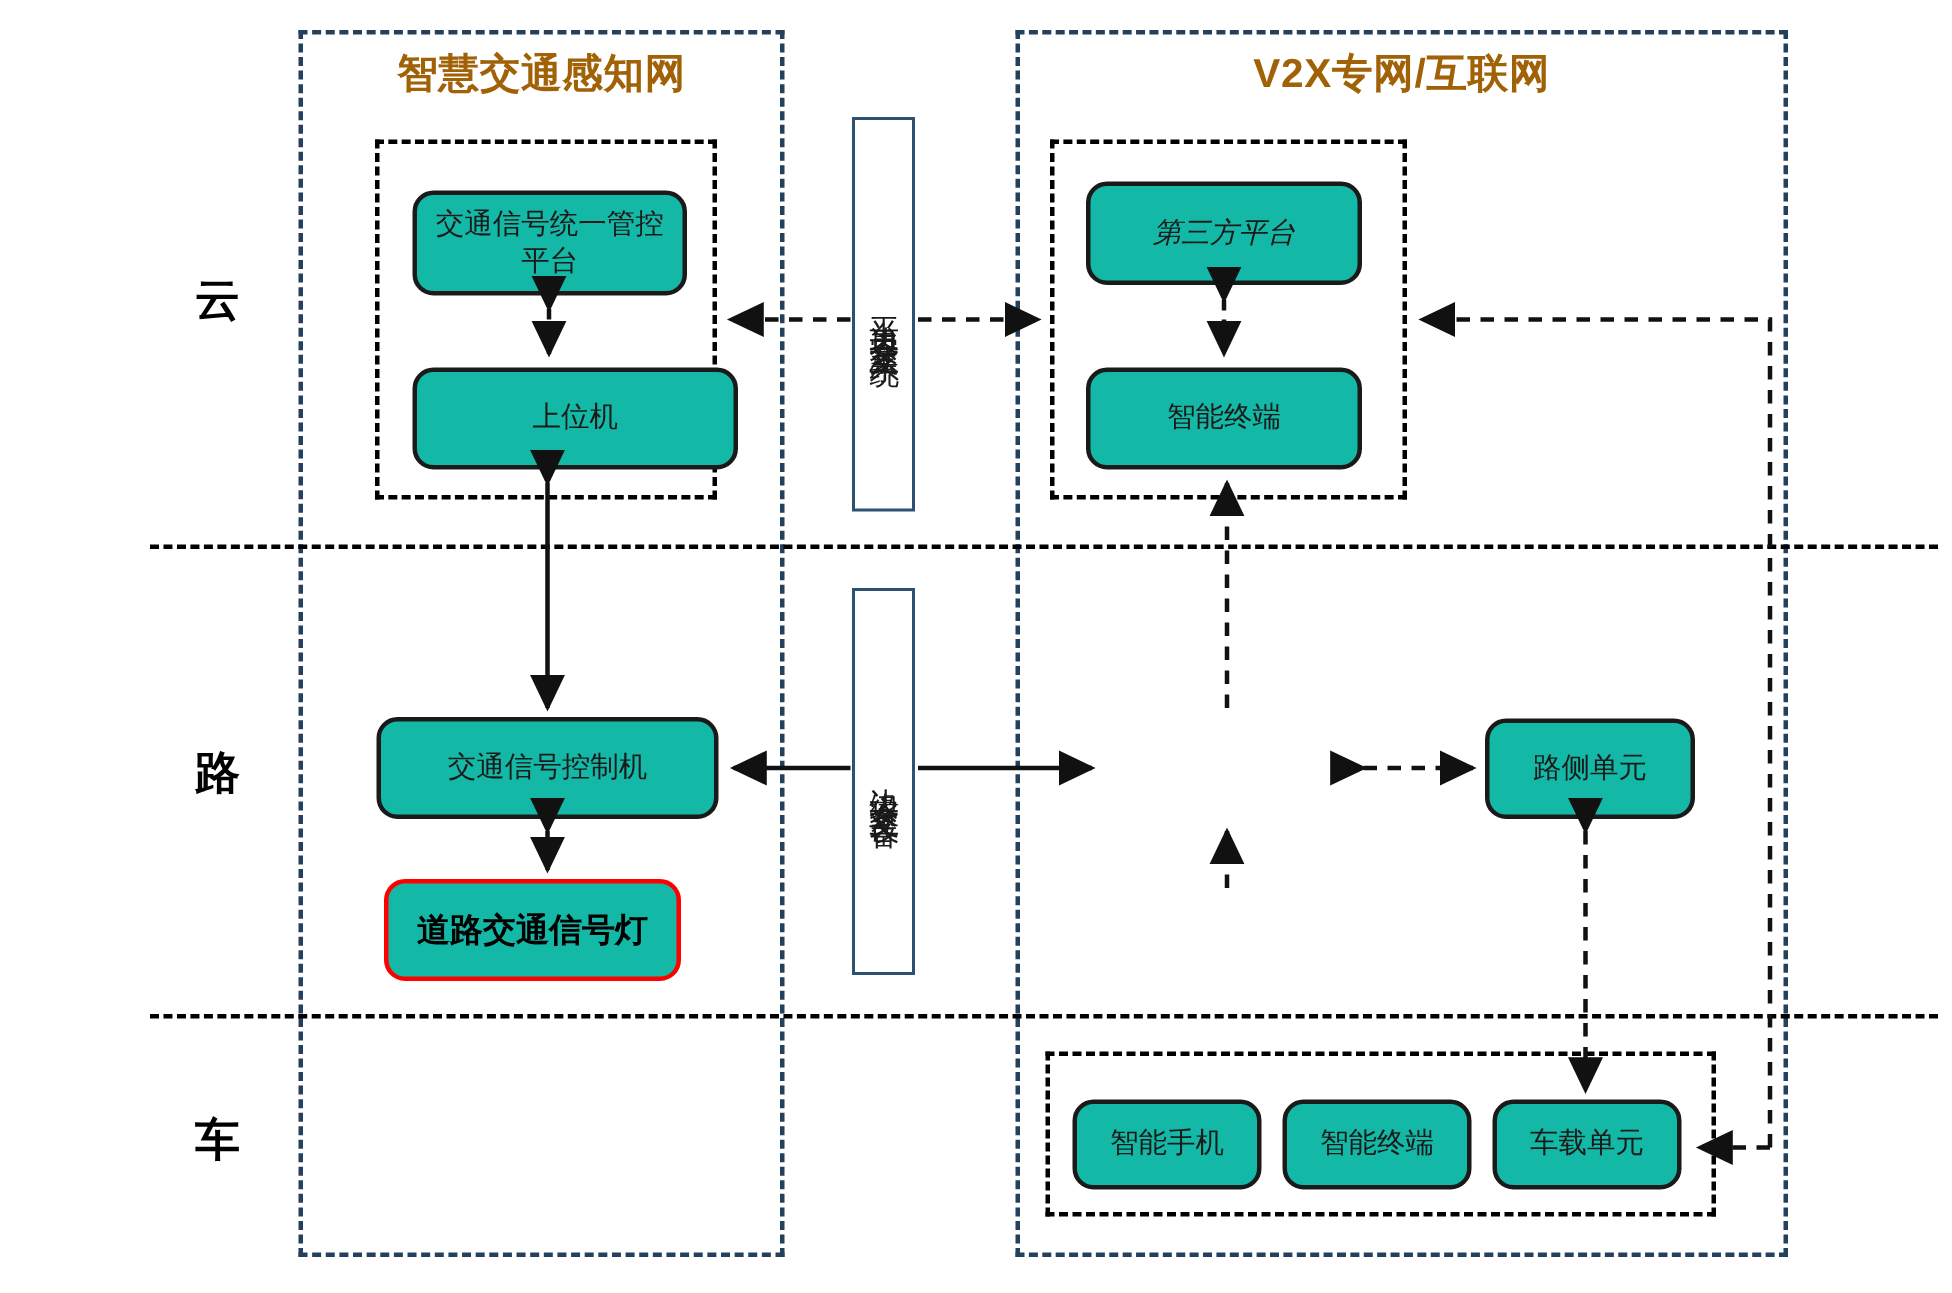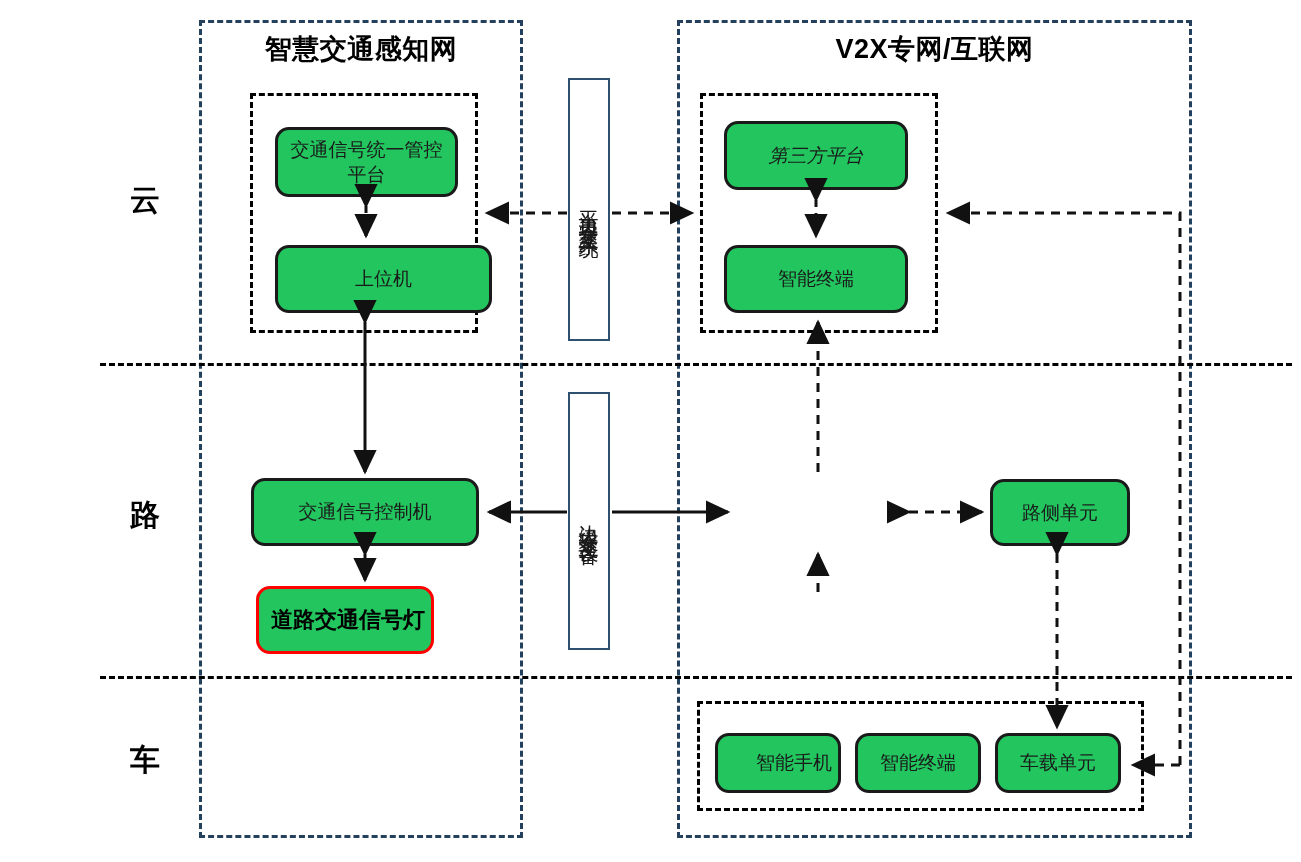--- a/index.html
+++ b/index.html
@@ -22,21 +22,21 @@
   .zone-box {
     position: absolute;
     border: 3px dashed #23405c;
     box-sizing: border-box;
     background: transparent;
   }
   .zone-title {
     position: absolute;
     font-size: 27px;
     font-weight: bold;
-    color: #000000;
+    color: #a16207;
     text-align: center;
     white-space: nowrap;
     letter-spacing: 0.5px;
   }
 
   
   .row-label {
     position: absolute;
     font-size: 30px;
     font-weight: bold;
@@ -59,21 +59,21 @@
     box-sizing: border-box;
     background: transparent;
   }
 
   
   .node {
     position: absolute;
     box-sizing: border-box;
     border: 3px solid #1a1a1a;
     border-radius: 14px;
-    background: #22c55e;
+    background: #14b8a6;
     display: flex;
     align-items: center;
     justify-content: center;
     text-align: center;
     font-size: 19px;
     color: #1a1a1a;
     line-height: 1.32;
     padding: 2px 6px;
   }
   .node.red {
@@ -145,29 +145,29 @@
   <div class="node" style="left:724px; top:121px; width:184px; height:69px;font-style:italic;">
     <span>第三方平台</span>
   </div>
   <div class="node" style="left:724px; top:245px; width:184px; height:68px;">
     <span>智能终端</span>
   </div>
 
   <div class="node" style="left:251px; top:478px; width:228px; height:68px;">
     <span>交通信号控制机</span>
   </div>
-  <div class="node red" style="left:256px; top:586px; width:178px; height:68px;justify-content:flex-end;">
+  <div class="node red" style="left:256px; top:586px; width:198px; height:68px;">
     <span>道路交通信号灯</span>
   </div>
 
   <div class="node" style="left:990px; top:479px; width:140px; height:67px;">
     <span>路侧单元</span>
   </div>
 
-  <div class="node" style="left:715px; top:733px; width:126px; height:60px;justify-content:flex-end;">
+  <div class="node" style="left:715px; top:733px; width:126px; height:60px;">
     <span>智能手机</span>
   </div>
   <div class="node" style="left:855px; top:733px; width:126px; height:60px;justify-content:center;">
     <span>智能终端</span>
   </div>
   <div class="node" style="left:995px; top:733px; width:126px; height:60px;">
     <span>车载单元</span>
   </div>
 
   <div class="vbox" style="left:568px; top:78px; width:42px; height:263px;">

